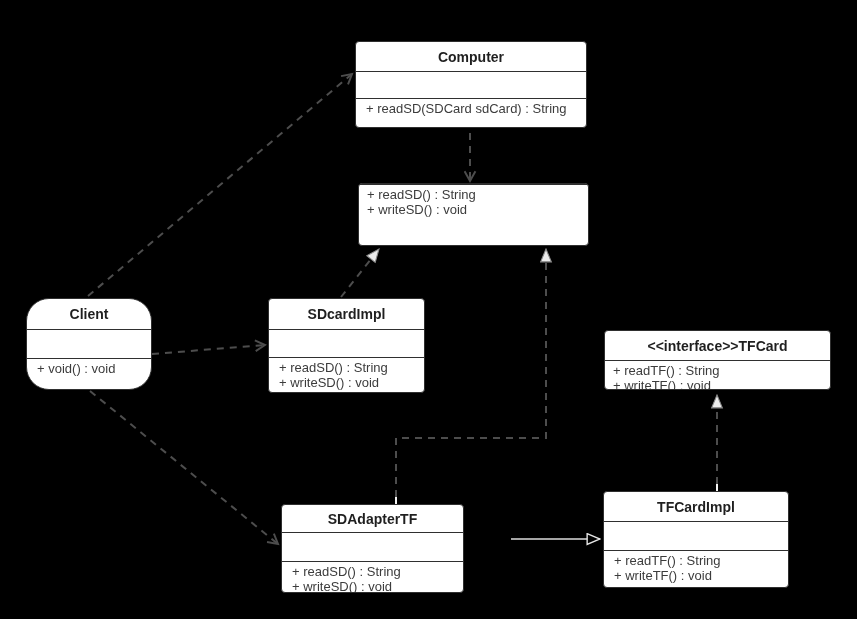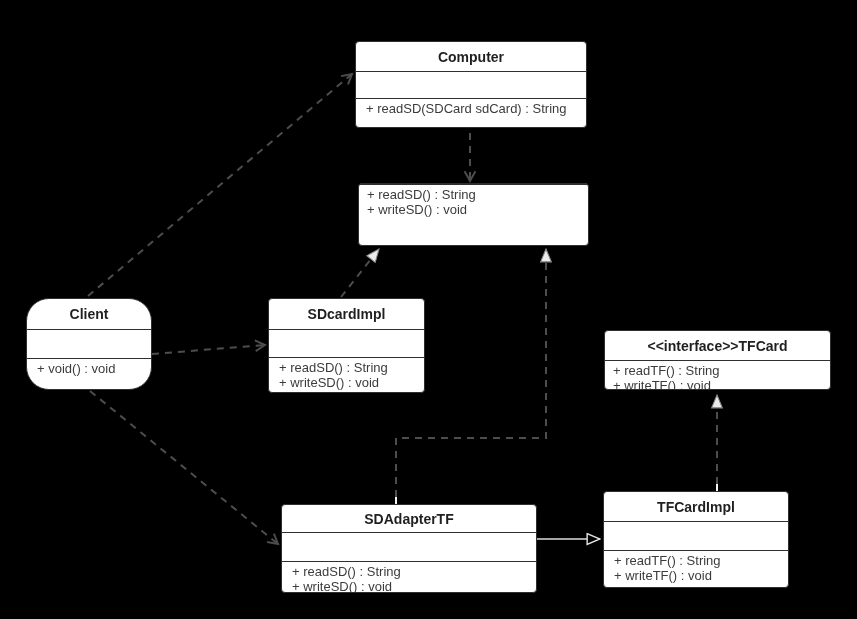--- a/index.html
+++ b/index.html
@@ -101,21 +101,21 @@
   </div>
 
   <div class="uml-box" style="left:604px;top:330px;width:227px;height:60px;">
     <div class="ttl" style="height:29px">&lt;&lt;interface&gt;&gt;TFCard</div>
     <div class="methods" style="padding-left:8px">
       <div class="m">+ readTF() : String</div>
       <div class="m">+ writeTF() : void</div>
     </div>
   </div>
 
-  <div class="uml-box" style="left:281px;top:504px;width:256px;height:89px;">
+  <div class="uml-box" style="left:281px;top:504px;width:183px;height:89px;">
     <div class="ttl" style="height:27px">SDAdapterTF</div>
     <div class="attrs" style="height:29px"></div>
     <div class="methods">
       <div class="m">+ readSD() : String</div>
       <div class="m">+ writeSD() : void</div>
     </div>
   </div>
 
   <div class="uml-box" style="left:603px;top:491px;width:186px;height:97px;">
     <div class="ttl" style="height:29px">TFCardImpl</div>

